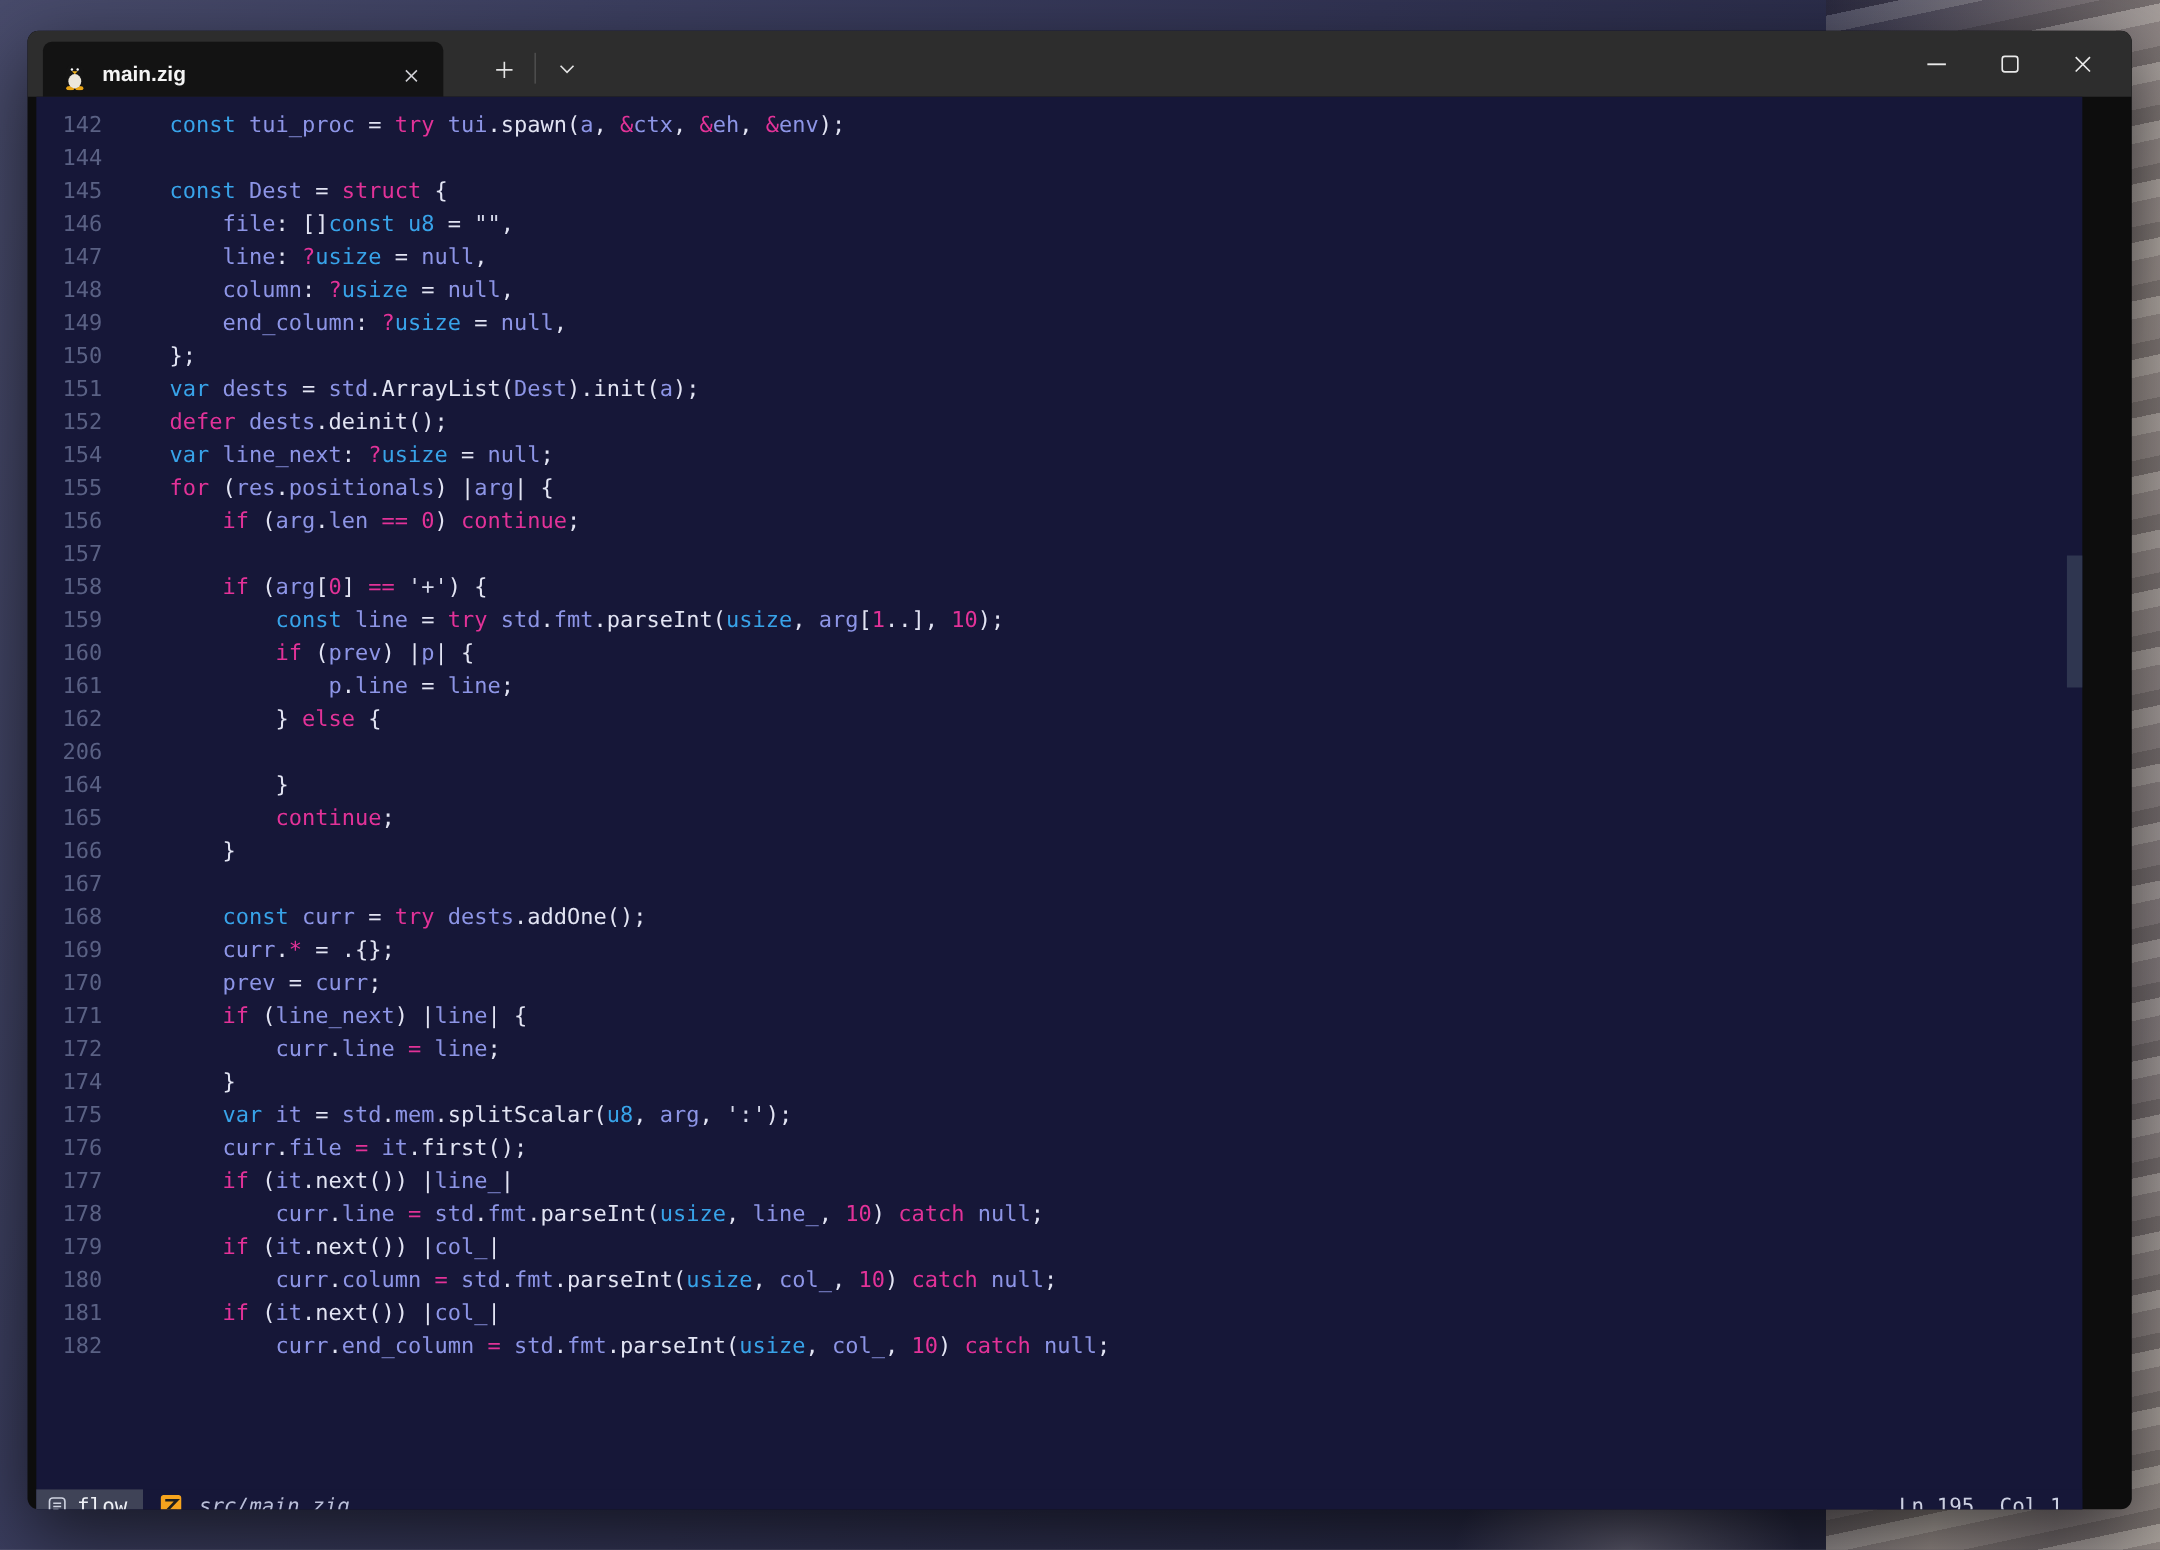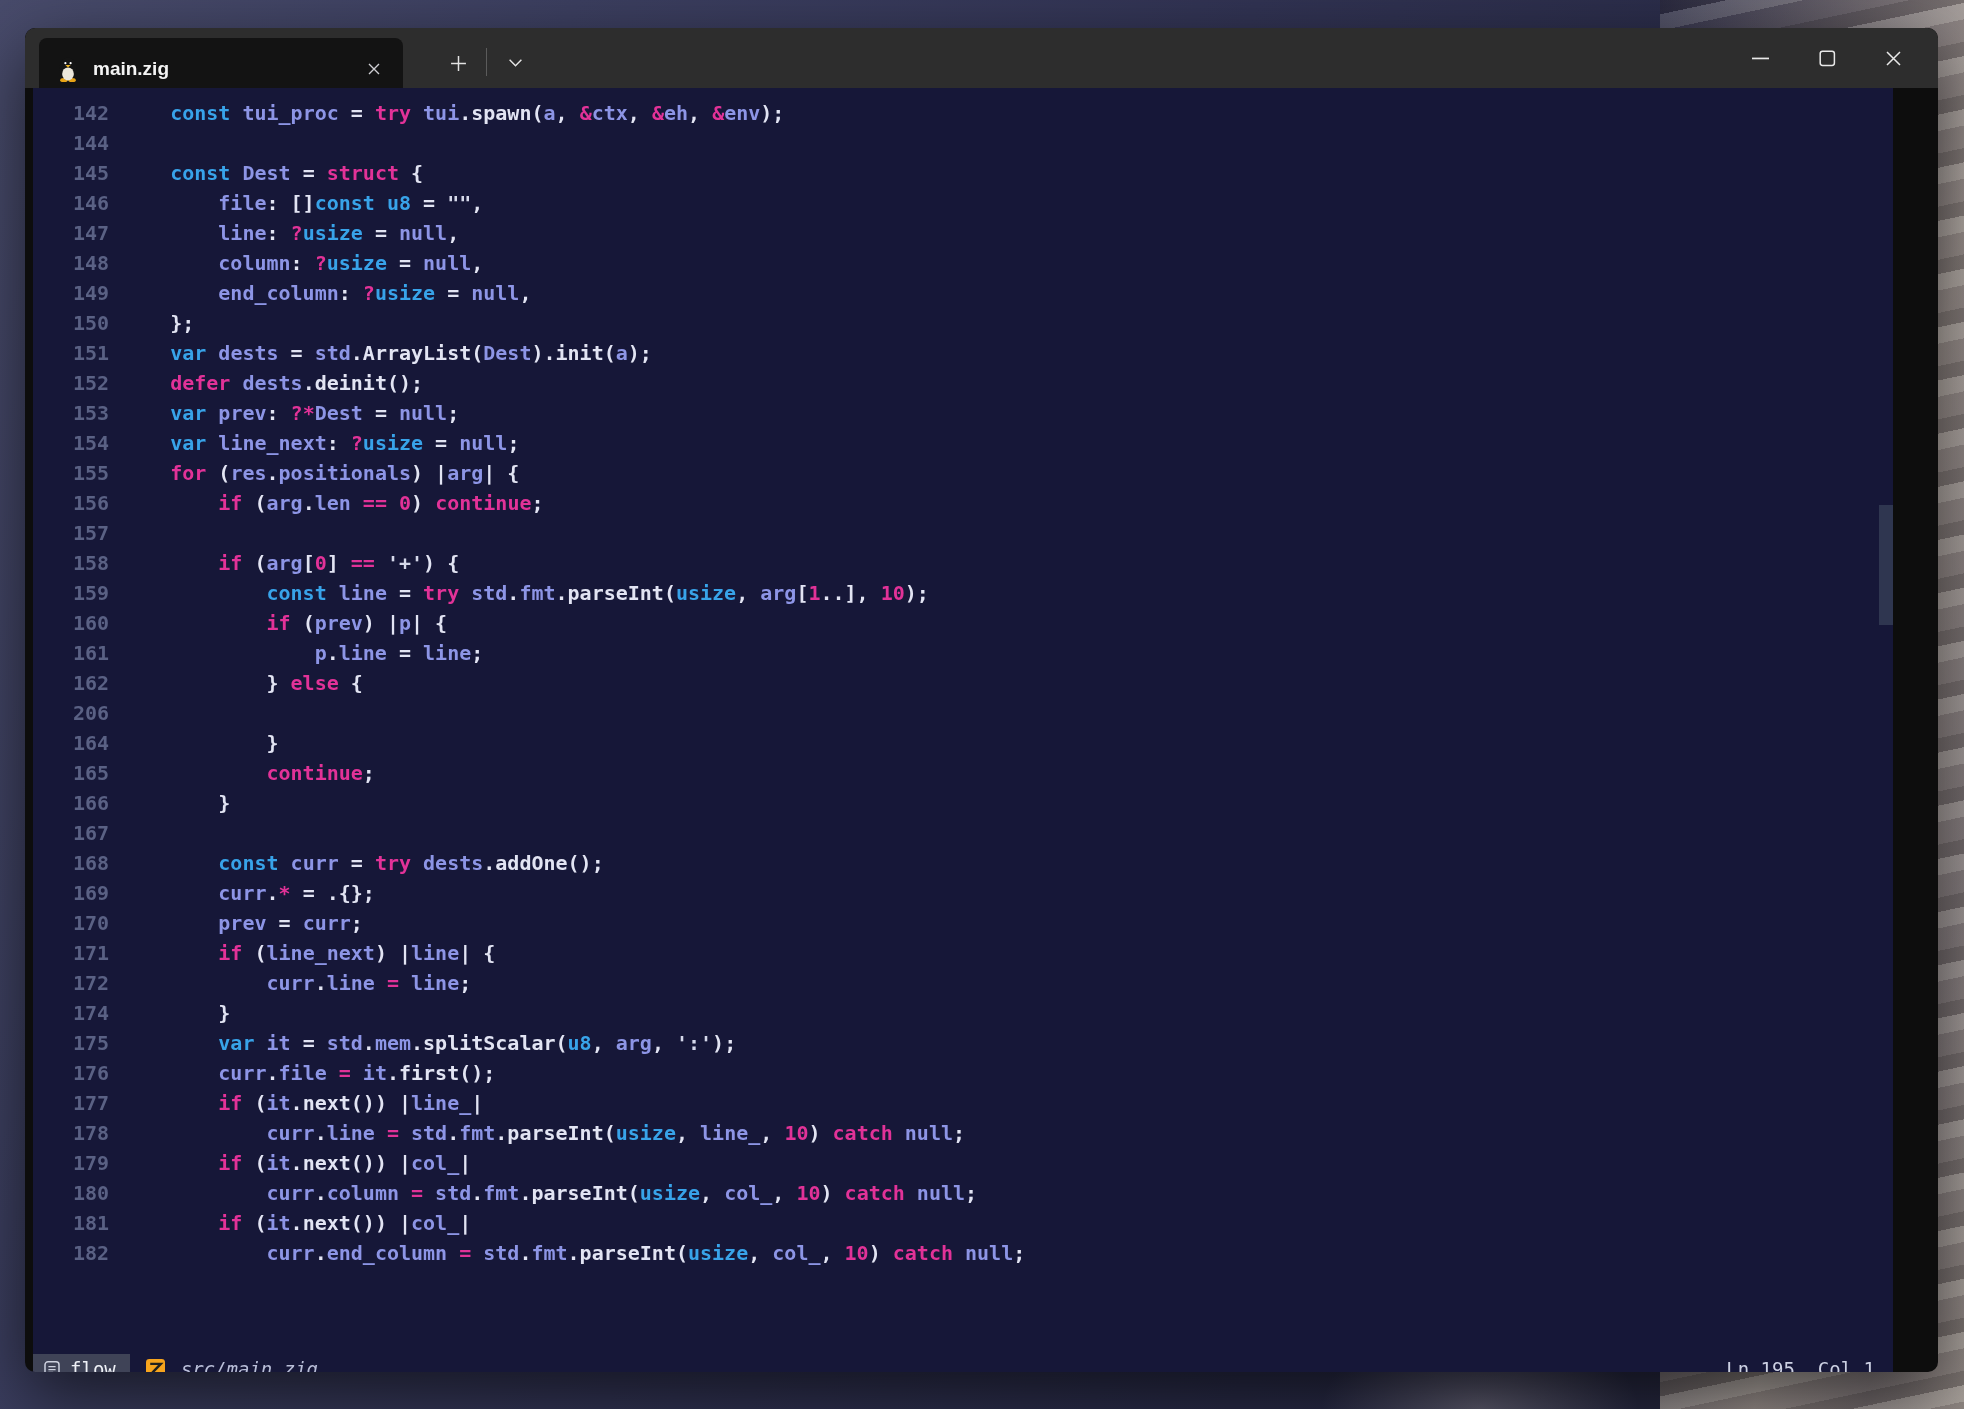--- a/index.html
+++ b/index.html
@@ -32,21 +32,21 @@
   .tab-title{color:#f4f4f4;font-size:19px;font-weight:600;margin-left:14px;flex:1;}
   .icon-btn{display:flex;align-items:center;justify-content:center;background:none;border:none;cursor:default;}
   .tab-close{width:30px;height:30px;border-radius:4px;}
   .newtab{position:absolute;left:412px;top:15px;width:42px;height:40px;}
   .tab-sep{position:absolute;left:461px;top:20px;width:1px;height:28px;background:#5b5b5b;}
   .tab-dd{position:absolute;left:470px;top:15px;width:40px;height:40px;}
   .win-controls{position:absolute;right:12px;top:0;height:60px;display:flex;align-items:center;}
   .win-btn{width:66px;height:52px;display:flex;align-items:center;justify-content:center;}
   
   .content{position:absolute;left:8px;top:60px;width:1860px;height:1295px;background:var(--editor-bg);}
-  .code-lines{position:absolute;left:16px;top:10px;width:100%;font-weight:bold;}
+  .code-lines{position:absolute;left:0;top:10px;width:100%;}
   .row{height:30px;line-height:30px;display:flex;font-family:"DejaVu Sans Mono",monospace;font-size:20px;}
   .gutter{flex:0 0 60px;text-align:right;color:var(--line-number);}
   .src{margin-left:13px;white-space:pre;color:var(--foreground);}
   .tk-k{color:var(--keyword-blue);}
   .tk-p{color:var(--keyword-pink);}
   .tk-i{color:var(--identifier);}
   .tk-f{color:var(--foreground);}
   .tk-s{color:var(--string);}
   .scrollbar-thumb{position:absolute;left:1846px;top:417px;width:14px;height:120px;background:#2f3650;}
   
@@ -153,24 +153,20 @@
         </div>
         <div class="row">
           <span class="gutter">151</span>
           <span class="src"><span class="tk-f">    </span><span class="tk-k">var</span><span class="tk-f"> </span><span class="tk-i">dests</span><span class="tk-f"> = </span><span class="tk-i">std</span><span class="tk-f">.ArrayList(</span><span class="tk-i">Dest</span><span class="tk-f">).init(</span><span class="tk-i">a</span><span class="tk-f">);</span></span>
         </div>
         <div class="row">
           <span class="gutter">152</span>
           <span class="src"><span class="tk-f">    </span><span class="tk-p">defer</span><span class="tk-f"> </span><span class="tk-i">dests</span><span class="tk-f">.deinit();</span></span>
         </div>
         <div class="row">
-          <span class="gutter">153</span>
-          <span class="src"><span class="tk-f">    </span><span class="tk-k">var</span><span class="tk-f"> </span><span class="tk-i">prev</span><span class="tk-f">: </span><span class="tk-p">?*</span><span class="tk-i">Dest</span><span class="tk-f"> = </span><span class="tk-i">null</span><span class="tk-f">;</span></span>
-        </div>
-        <div class="row">
           <span class="gutter">154</span>
           <span class="src"><span class="tk-f">    </span><span class="tk-k">var</span><span class="tk-f"> </span><span class="tk-i">line_next</span><span class="tk-f">: </span><span class="tk-p">?</span><span class="tk-k">usize</span><span class="tk-f"> = </span><span class="tk-i">null</span><span class="tk-f">;</span></span>
         </div>
         <div class="row">
           <span class="gutter">155</span>
           <span class="src"><span class="tk-f">    </span><span class="tk-p">for</span><span class="tk-f"> (</span><span class="tk-i">res</span><span class="tk-f">.</span><span class="tk-i">positionals</span><span class="tk-f">) |</span><span class="tk-i">arg</span><span class="tk-f">| {</span></span>
         </div>
         <div class="row">
           <span class="gutter">156</span>
           <span class="src"><span class="tk-f">        </span><span class="tk-p">if</span><span class="tk-f"> (</span><span class="tk-i">arg</span><span class="tk-f">.</span><span class="tk-i">len</span><span class="tk-f"> </span><span class="tk-p">==</span><span class="tk-f"> </span><span class="tk-p">0</span><span class="tk-f">) </span><span class="tk-p">continue</span><span class="tk-f">;</span></span>

